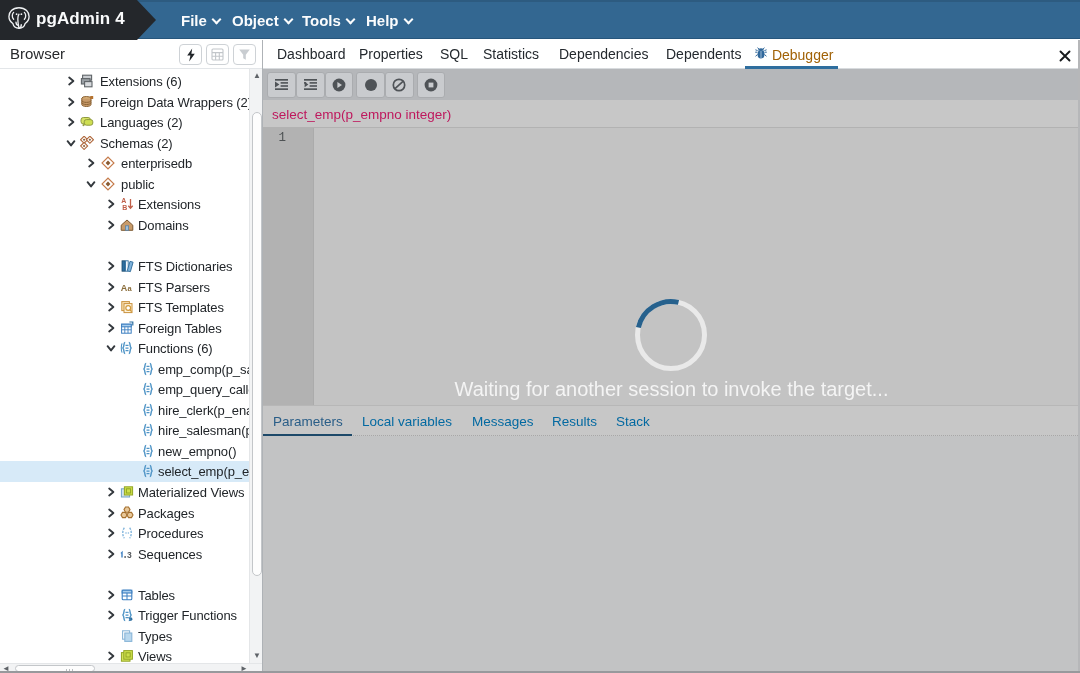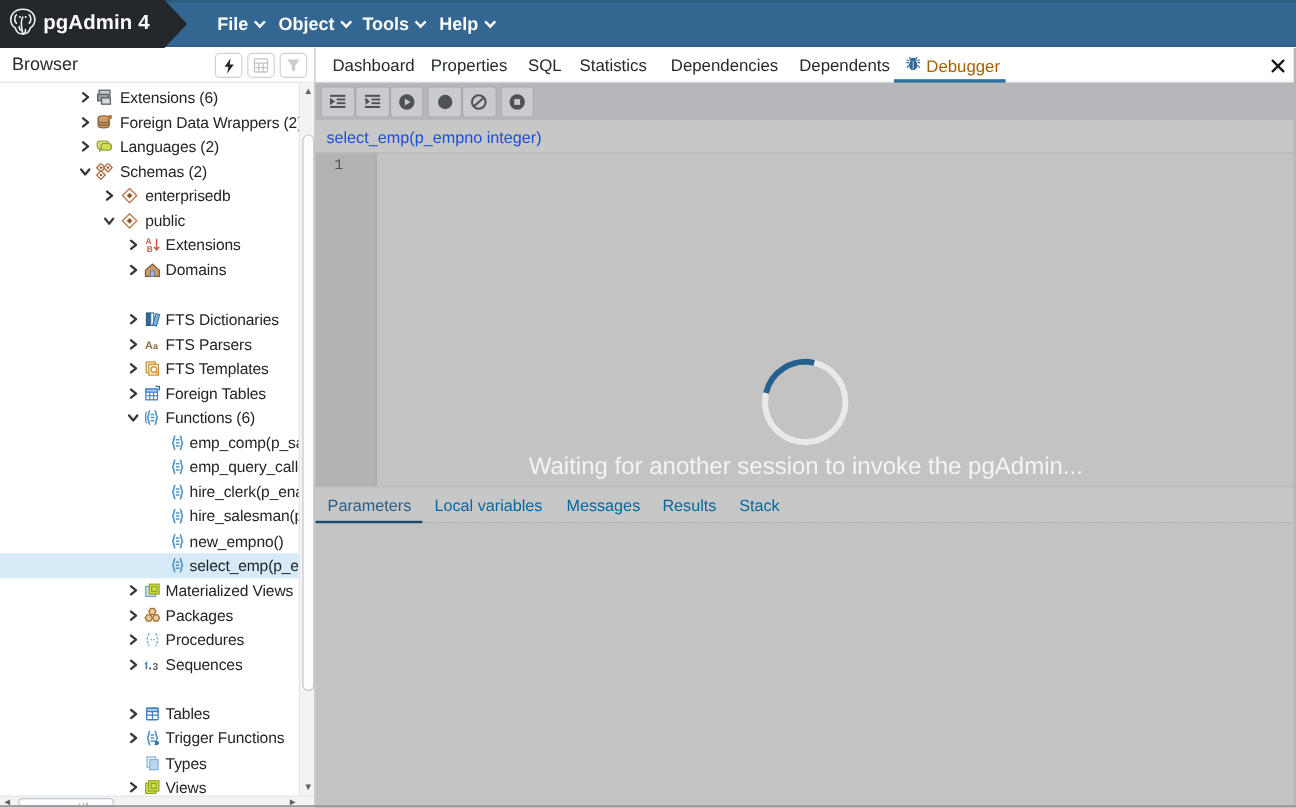--- a/index.html
+++ b/index.html
@@ -41,21 +41,21 @@
 #tabrow{position:absolute;left:0;top:0;width:817px;height:29px;background:#fff;border-bottom:1px solid #d8dbde}
 .mtab{position:absolute;top:6px;font-size:14px;color:#24292e;white-space:nowrap}
 .mtab.act{color:#a16207}
 #dund{position:absolute;left:482px;top:26px;width:93px;height:3px;background:#2f6e9e}
 #xclose{position:absolute;left:796px;top:8px}
 
 #toolbar{position:absolute;left:0;top:29px;width:817px;height:31px;background:#b5b7ba}
 .tbtn{position:absolute;top:2.5px;height:26px;background:#c9cbce;border:1px solid #aaacaf;border-radius:3px;display:flex;align-items:center;justify-content:center}
 
 #fnrow{position:absolute;left:0;top:60px;width:817px;height:28px;background:#c7c7c7;border-bottom:1px solid #b2b2b2}
-#fnrow span{position:absolute;left:9px;top:7px;font-size:13.5px;color:#1d4ed8}
+#fnrow span{position:absolute;left:9px;top:7px;font-size:13.5px;color:#be185d}
 
 #editor{position:absolute;left:0;top:88px;width:817px;height:277px;background:#c3c3c3}
 #gutter{position:absolute;left:0;top:0;width:51px;height:277px;background:#b2b2b2;border-right:1px solid #ababab}
 #gutter span{position:absolute;right:27px;top:3px;font-family:"Liberation Mono",monospace;font-size:12.5px;color:#4e5254}
 
 #spin{position:absolute;left:370px;top:257px}
 #wait{position:absolute;left:0;top:338px;width:817px;text-align:center;font-size:20px;color:#f4f4f4}
 
 #btabs{position:absolute;left:0;top:365px;width:817px;height:31px;background:#c7c7c7;border-top:1px solid #b7b7b7;border-bottom:1px dotted #a7a7a7}
 .btab{position:absolute;top:8px;font-size:13.5px;color:#0369a1;white-space:nowrap}
@@ -572,21 +572,21 @@
       </div>
     <div id="editor">
         <div id="gutter">
           <span>1</span>
         </div>
       </div>
     <div id="spin"><svg width="76" height="76" viewBox="0 0 76 76" style="">
           <circle cx="38" cy="38" r="33.5" fill="none" stroke="#e9e9e9" stroke-width="5"></circle>
           <path d="M5.4 30.5 A 33.5 33.5 0 0 1 45.5 5.4" fill="none" stroke="#26618d" stroke-width="5"></path>
         </svg></div>
-    <div id="wait">Waiting for another session to invoke the pgAdmin...</div>
+    <div id="wait">Waiting for another session to invoke the target...</div>
     <div id="btabs">
       <span class="btab act" style="left:10px">Parameters</span>
       <span class="btab" style="left:99px">Local variables</span>
       <span class="btab" style="left:209px">Messages</span>
       <span class="btab" style="left:289px">Results</span>
       <span class="btab" style="left:353px">Stack</span>
       <div id="pund"></div>
     </div>
     <div id="bcontent"></div>
   </div>

